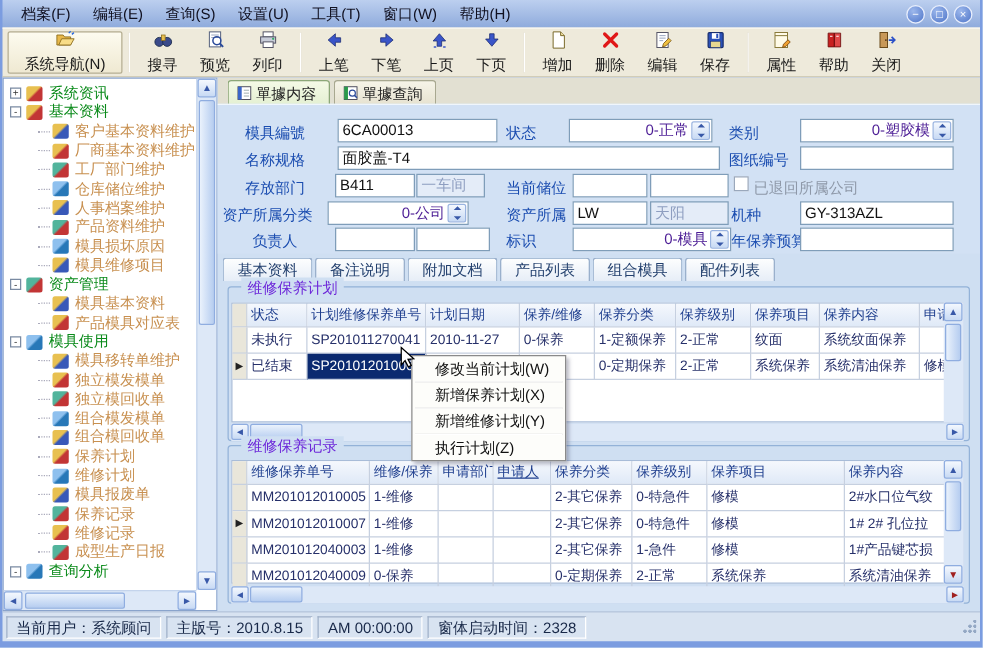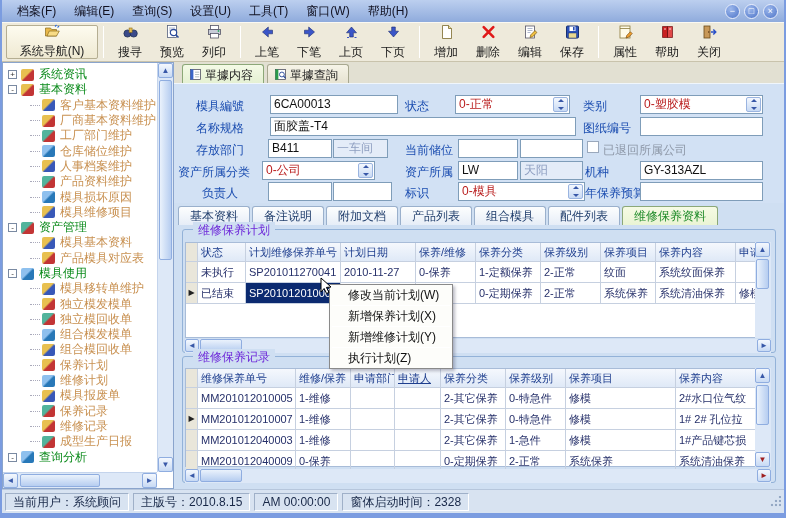--- a/index.html
+++ b/index.html
@@ -58,21 +58,21 @@
     border:1px solid #a8a890; border-bottom:none; border-radius:3px 3px 0 0; background:linear-gradient(#f6f4e8,#e6e2d0); }
   .dtab.active { background:linear-gradient(#f4fae6,#e4f0d2); border-color:#8ca878; }
   .dtab svg { width:13px; height:13px; }
 
   .form-panel { position:absolute; left:0; top:21px; right:0; height:120px; background:#d2e1f4; border-top:1px solid #f0f6fc; }
   .flabel { position:absolute; color:#1b4db0; white-space:nowrap; }
   .fin { position:absolute; height:19px; background:#fff; border:1px solid #7f9db9; font-size:12px; line-height:17px;
     padding:0 3px; color:#111; white-space:nowrap; overflow:hidden; }
   .fin.dis { background:#e4ecf8; color:#8e9ec0; }
   .combo { position:absolute; height:19px; background:#fff; border:1px solid #7f9db9; font-size:12px; line-height:17px;
-    padding:0 18px 3px 3px; color:#b91c1c; }
+    padding:0 18px 3px 3px; color:#4c1d95;text-align:right; }
   .spin { position:absolute; right:1px; top:1px; bottom:1px; width:15px; background:linear-gradient(#f4f8fe,#c8daf4);
     border:1px solid #9ab4e0; border-radius:2px; }
   .spin i,.spin b { position:absolute; left:3.5px; width:0; height:0; border:3.5px solid transparent; }
   .spin i { top:1px; border-bottom-color:#3858a8; border-top:none; }
   .spin b { bottom:1px; border-top-color:#3858a8; border-bottom:none; }
   .chk { position:absolute; width:12px; height:12px; background:#fff; border:1px solid #9aa8bc; }
   .chk-lbl { position:absolute; color:#8e98a8; white-space:nowrap; }
 
   .inner-tabs { position:absolute; left:4px; top:143px; right:0; height:20px; display:flex; align-items:flex-end; }
   .itab { height:19px; line-height:18px; padding:0 11px; border:1px solid #9ab0cc; border-bottom:none;
@@ -475,21 +475,20 @@
     <div class="fin" style="left:466px;top:98px;width:123px;"></div>
   </div>
 
   <div class="inner-tabs">
     <div class="itab">基本资料</div>
     <div class="itab">备注说明</div>
     <div class="itab">附加文档</div>
     <div class="itab">产品列表</div>
     <div class="itab">组合模具</div>
     <div class="itab">配件列表</div>
-    <div class="itab active">维修保养资料</div>
   </div>
 
   <div class="groupbox gb-plan">
     <span class="gb-title">维修保养计划</span>
     <div class="grid pt" style="top:12px;width:586px;height:96px;">
       <div class="grow ghead">
         <div class="gc ind c0"></div>
         <div class="gc c1">状态</div>
         <div class="gc c2">计划维修保养单号</div>
         <div class="gc c3">计划日期</div>

